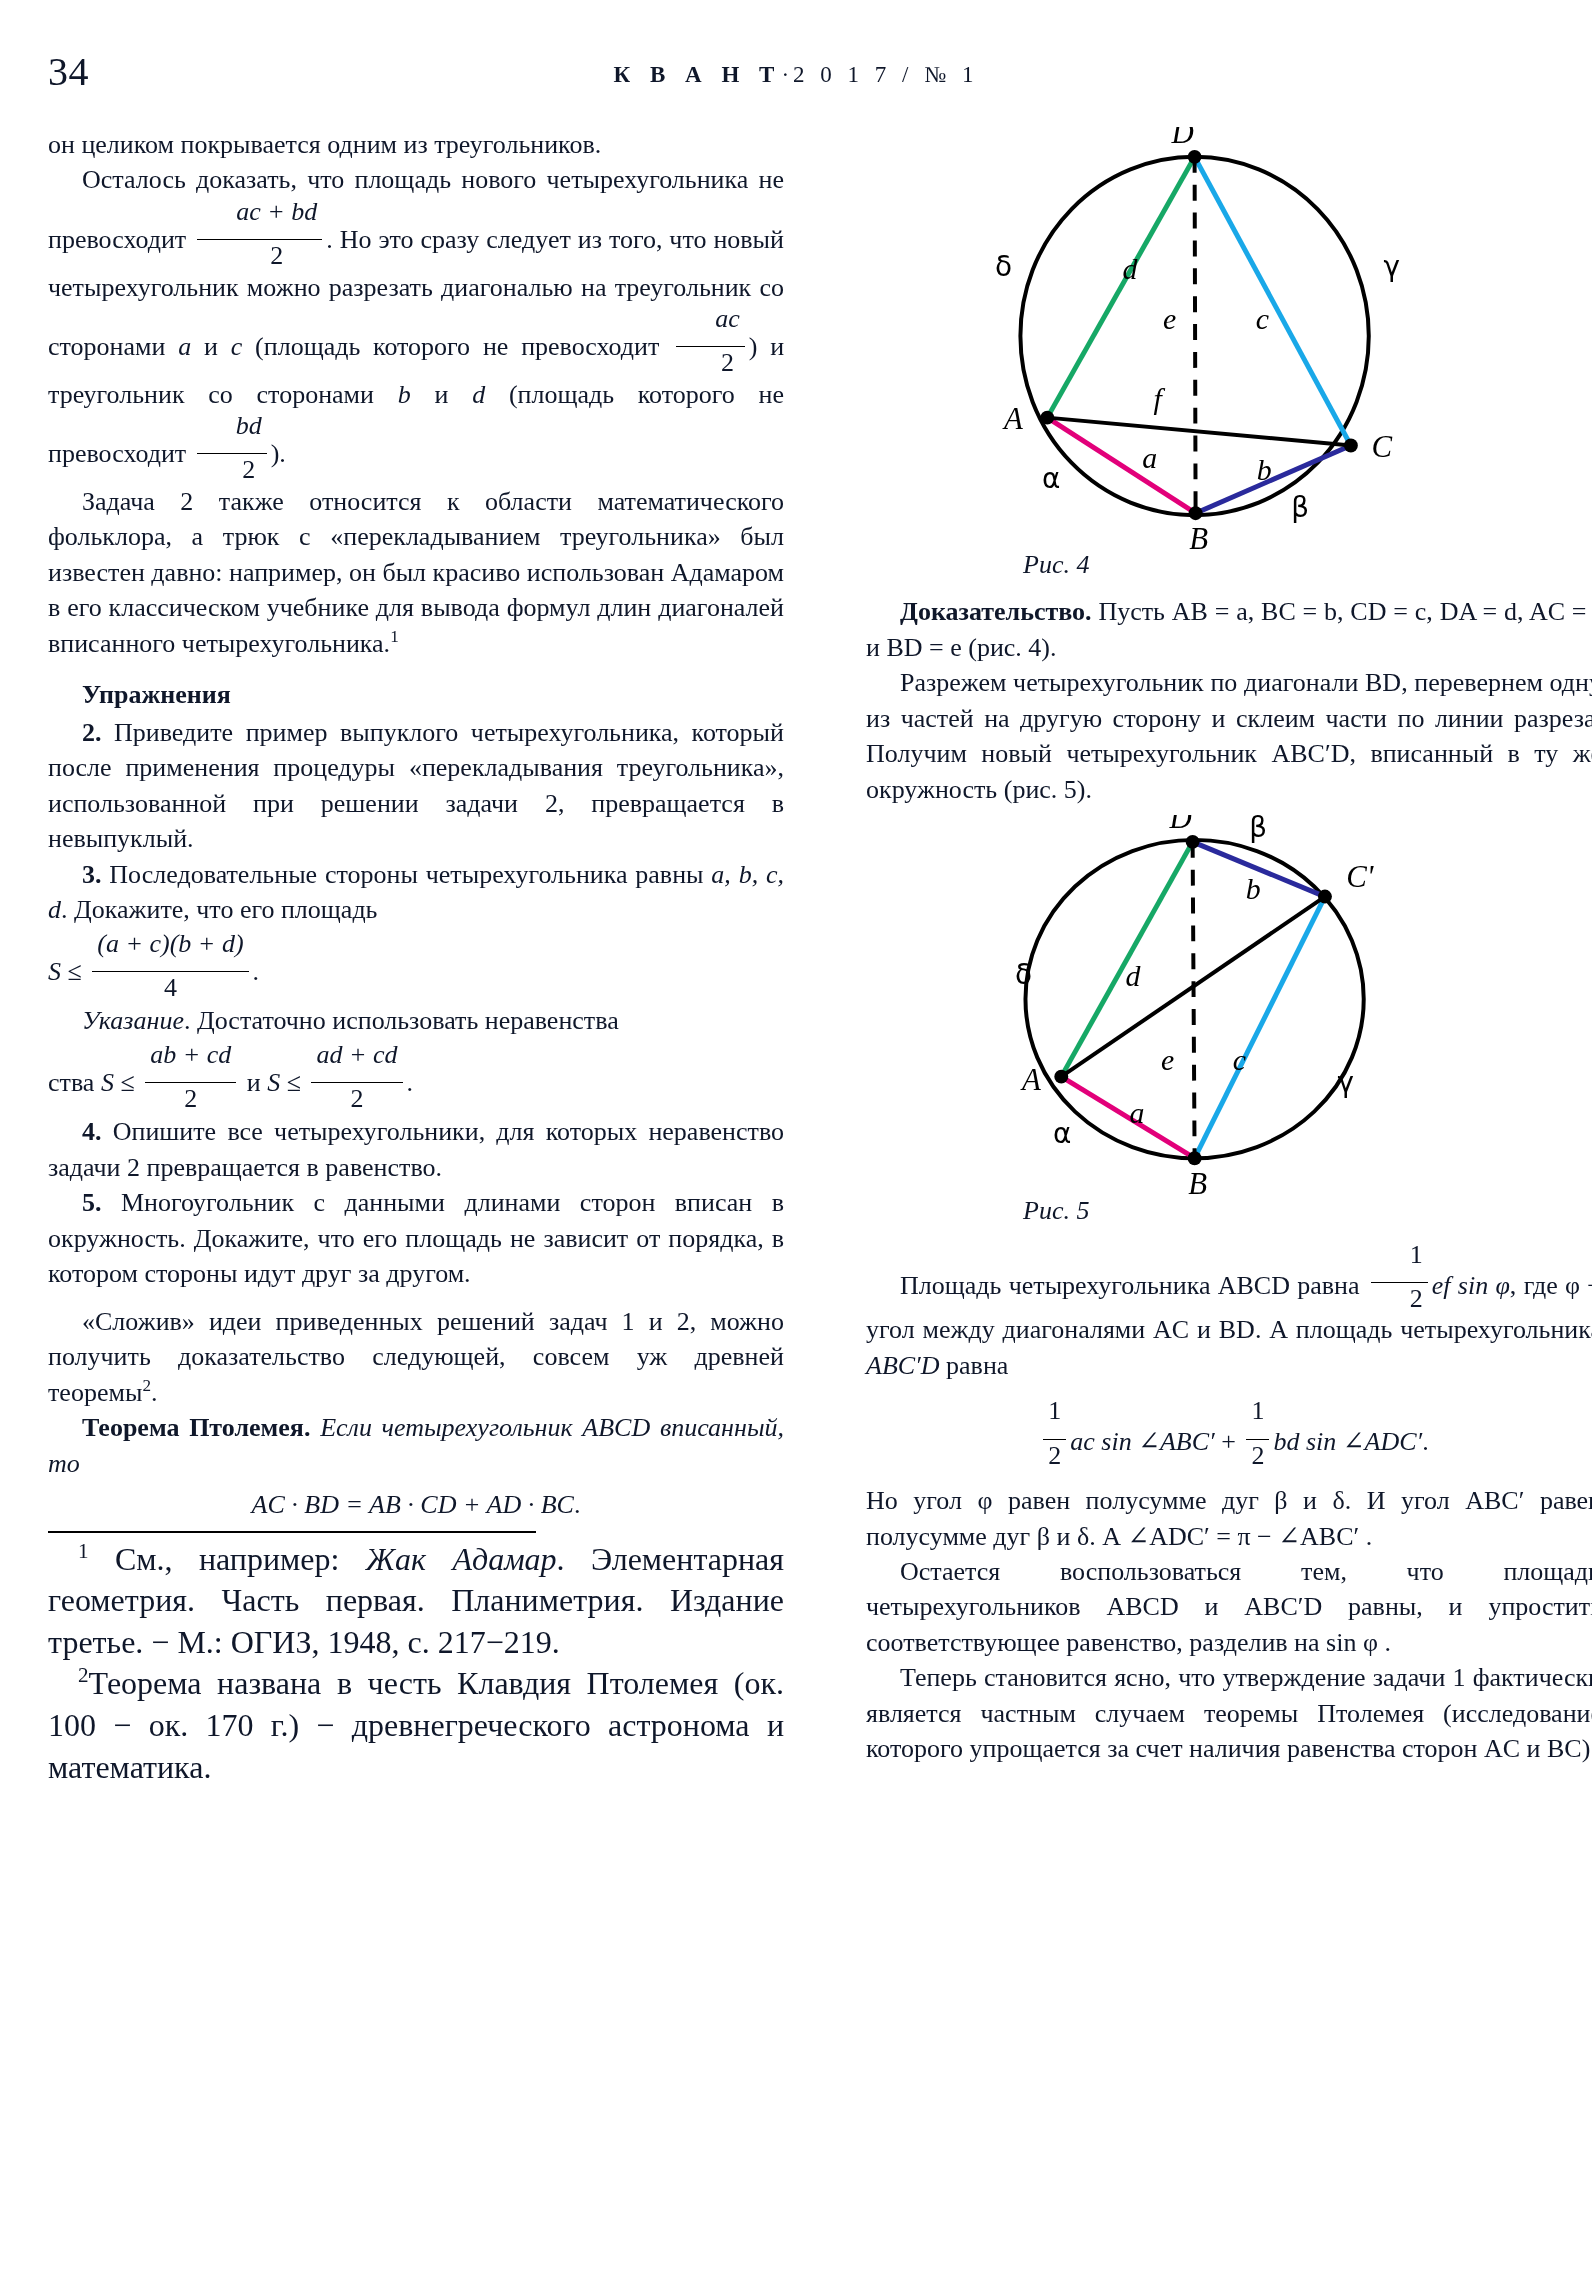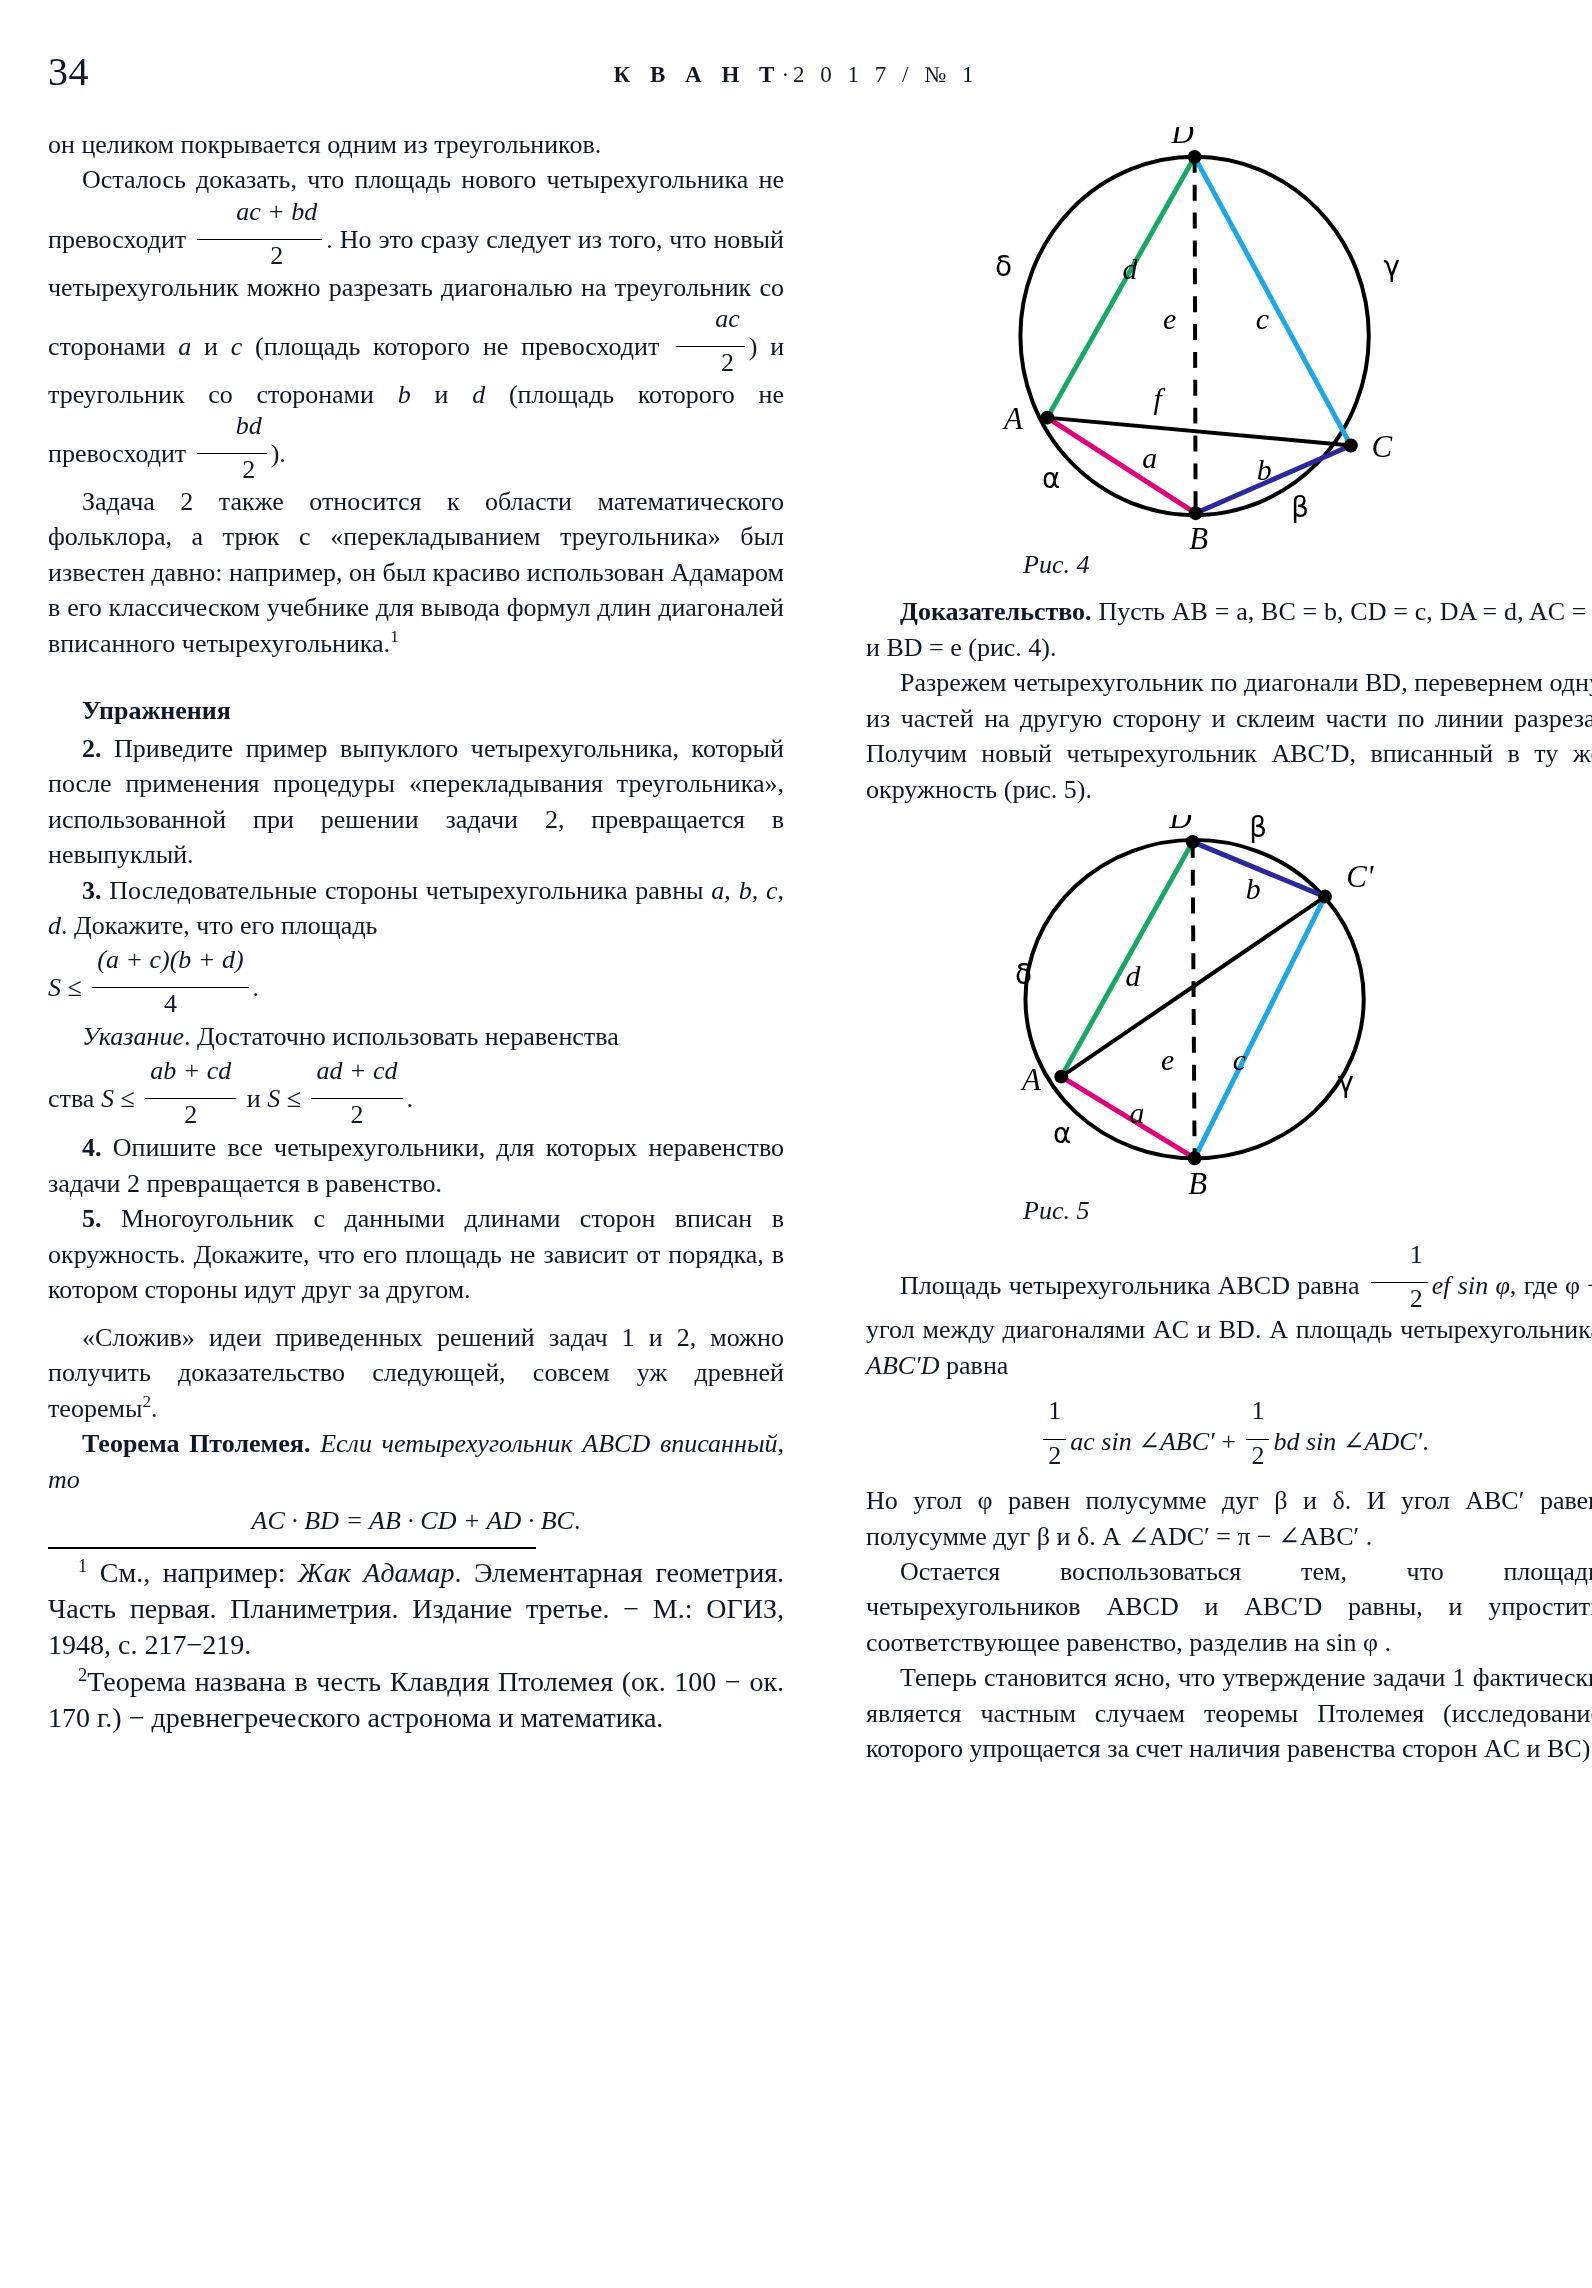--- a/index.html
+++ b/index.html
@@ -94,21 +94,21 @@
   .display .rm { font-style: normal; }
 
   
   .footnote-rule {
     width: 488px;
     height: 0;
     border-top: 2.4px solid #000;
     margin: 8px 0 6px 0;
   }
   .footnotes {
-    font-size: 28px;
+    font-size: 32px;
     line-height: 1.3;
   }
   .footnotes p { text-indent: 30px; }
   sup { font-size: 0.66em; vertical-align: super; line-height: 0; }
 
   
   .figure {
     position: relative;
     text-indent: 0;
   }
@@ -155,21 +155,21 @@
       <span class="frac"><span class="num">ac</span><span class="den roman">2</span></span><span>) и треугольник со сторонами</span>
       <span class="mi">b</span>
       <span>и</span>
       <span class="mi">d</span>
       <span>(площадь которого не превосходит</span>
       <span class="frac"><span class="num">bd</span><span class="den roman">2</span></span><span>).</span>
     </p>
 
     <p><span>Задача 2 также относится к области математического фольклора, а трюк с «перекладыванием треугольника» был известен давно: например, он был красиво использован Адамаром в его классическом учебнике для вывода формул длин диагоналей вписанного четырехугольника.</span><sup>1</sup></p>
 
-    <p class="b noindent" style="margin-top:32px; margin-bottom:2px; text-indent:34px;">Упражнения</p>
+    <p class="b noindent" style="margin-top:16px; margin-bottom:2px; text-indent:34px;">Упражнения</p>
 
     <p><span class="b">2.</span> <span>Приведите пример выпуклого четырехугольника, который после применения процедуры «перекладывания треугольника», использованной при решении задачи 2, превращается в невыпуклый.</span></p>
 
     <p><span class="b">3.</span> <span>Последовательные стороны четырехугольника равны</span> <span class="mi">a, b, c, d</span><span>. Докажите, что его площадь</span></p>
 
     <p class="noindent" style="margin:2px 0 2px 0;">
       <span class="mi">S ≤</span>
       <span class="frac"><span class="num">(a + c)(b + d)</span><span class="den roman">4</span></span><span>.</span>
     </p>
 

